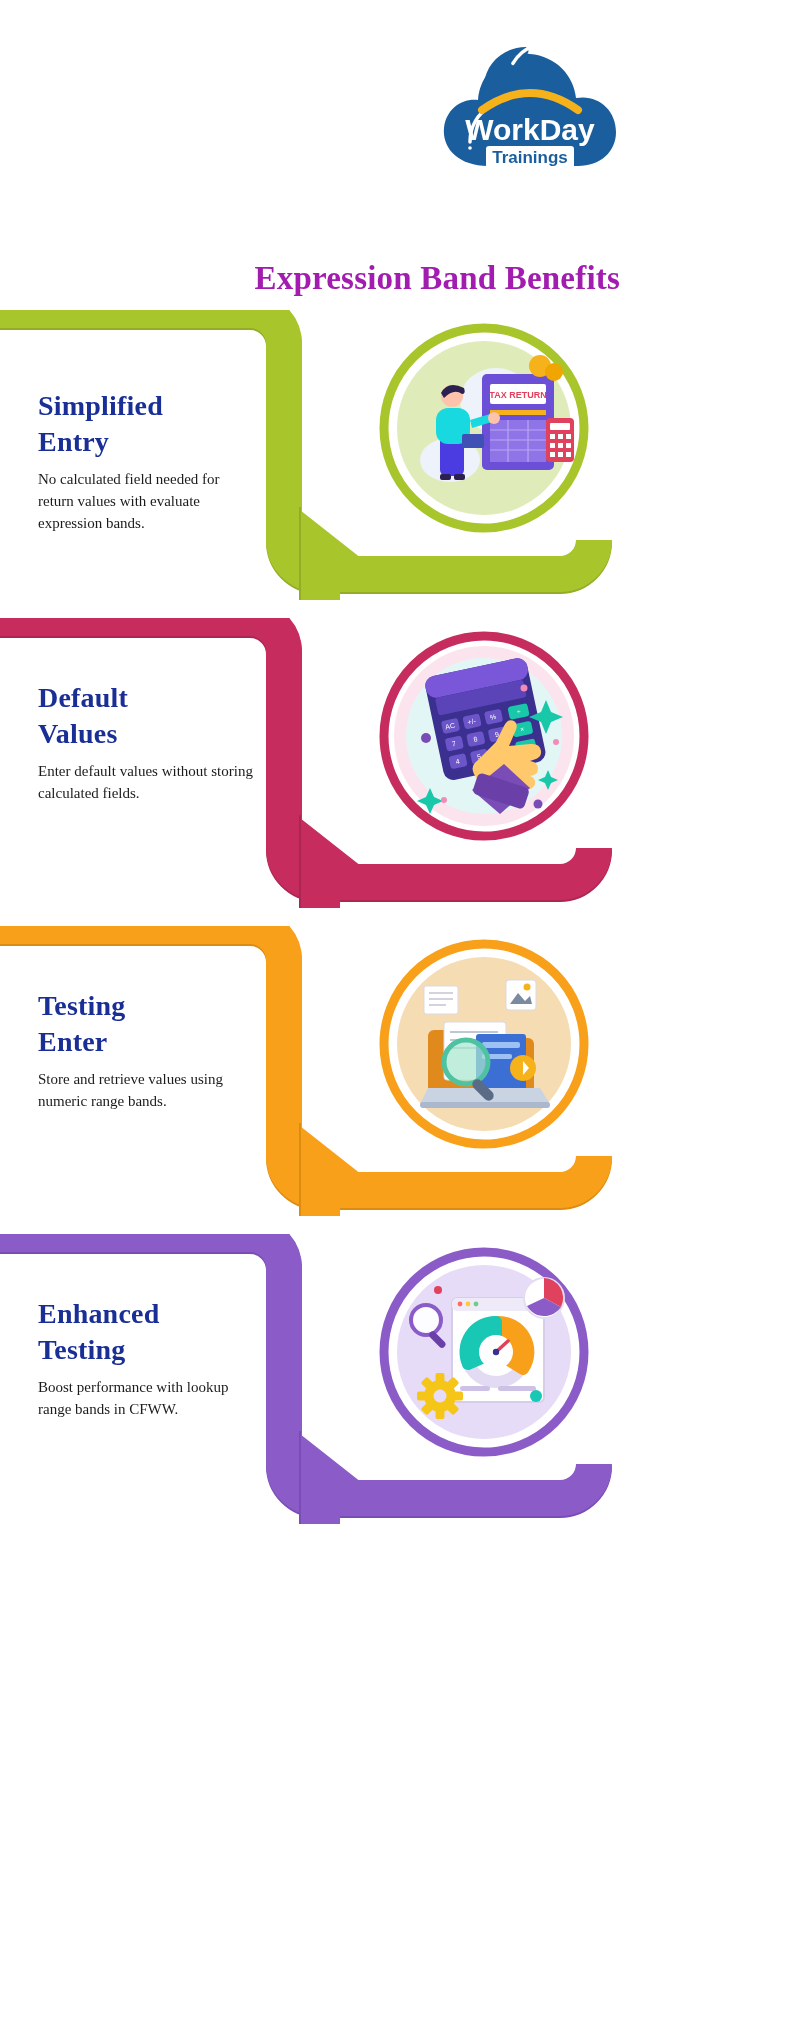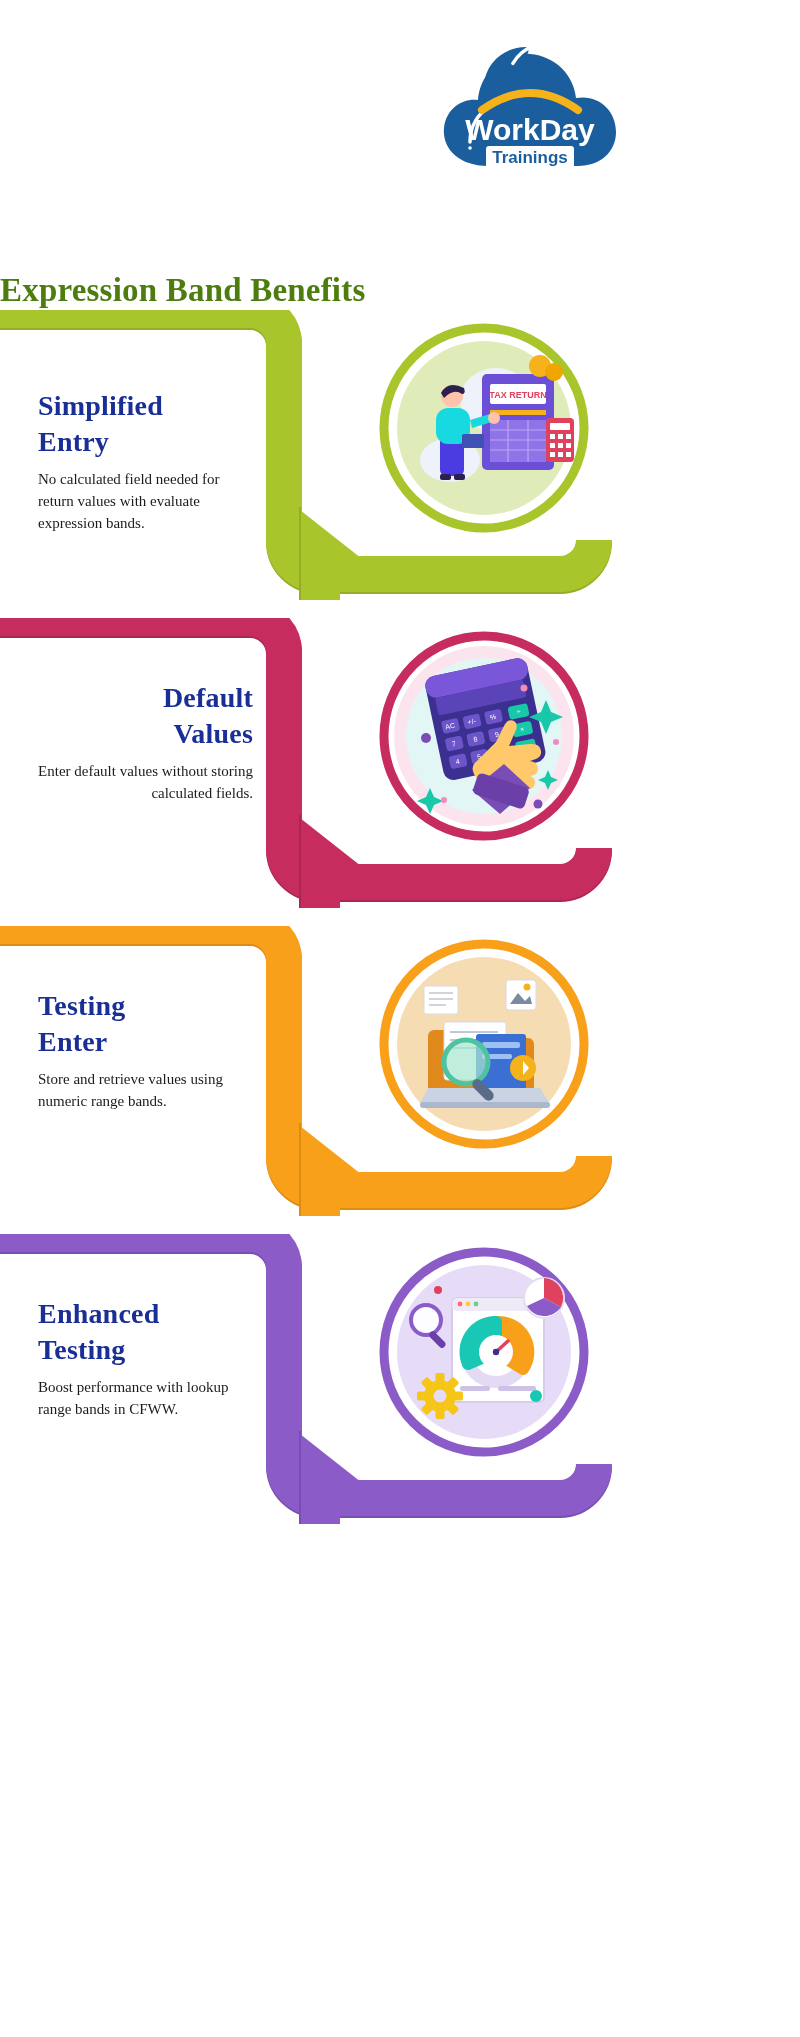--- a/index.html
+++ b/index.html
@@ -9,25 +9,24 @@
     font-family:"Liberation Serif", serif;
   }
 
   
   .logo-wrap { position:absolute; left:430px; top:14px; width:200px; height:160px; }
   .logo-svg { display:block; width:200px; height:160px; }
 
   
   .page-title {
     position:absolute; left:0; top:260px; width:620px;
-    text-align:left;
+    text-align:right;
     font-family:"Liberation Serif", serif;
-    font-weight:bold; font-size:33px; color:#4d7c0f;
+    font-weight:bold; font-size:33px; color:#a21caf;
     letter-spacing:0.2px;
-    margin-top:12px;
   }
 
   
   .card { position:absolute; left:0; width:800px; }
   .card-svg { position:absolute; left:0; top:0; display:block; }
 
   .card-text { position:absolute; left:38px; width:215px; }
   .card-heading {
     font-family:"Liberation Serif", serif;
     font-weight:bold; font-size:28px; line-height:1.28;
@@ -127,21 +126,21 @@
   </div>
 </div>
 
 <div class="card" style="top:618px; height:290px;">
   <svg class="card-svg" width="800" height="290" viewBox="0 0 800 290">
     <path d="M0 2 H250 A34 34 0 0 1 284 36 V232 A34 34 0 0 0 318 266 H560 A34 34 0 0 0 594 232" fill="none" stroke="#ad2653" stroke-width="36" stroke-linecap="butt"></path>
     <path d="M0 0 H250 A34 34 0 0 1 284 34 V230 A34 34 0 0 0 318 264 H560 A34 34 0 0 0 594 230" fill="none" stroke="#c62c5e" stroke-width="36" stroke-linecap="butt"></path>
     <path d="M300 200 L366 252 L300 252 Z M300 252 L300 290 L340 290 L340 252 Z" fill="#c62c5e"></path>
     <path d="M299 197 L301 197 L301 290 L299 290 Z" fill="#ad2653"></path>
   </svg>
-  <div class="card-text" style="top:62px;text-align:right;">
+  <div class="card-text" style="top:62px;">
     <div class="card-heading">
       <span>Default</span><br>
       <span>Values</span>
     </div>
     <div class="card-body">Enter default values without storing calculated fields.</div>
   </div>
   <div class="illus" style="left:378px; top:12px;">
     <svg width="212" height="212" viewBox="0 0 212 212">
       <circle cx="106" cy="106" r="100" fill="none" stroke="#c62c5e" stroke-width="9"></circle>
       <circle cx="106" cy="106" r="90" fill="#fbe4ee"></circle>

